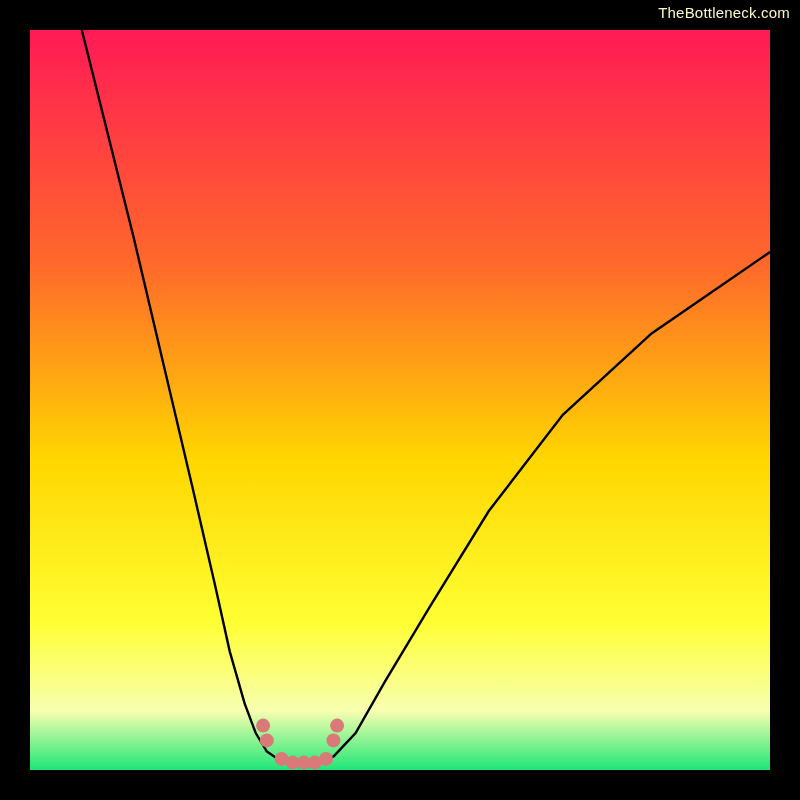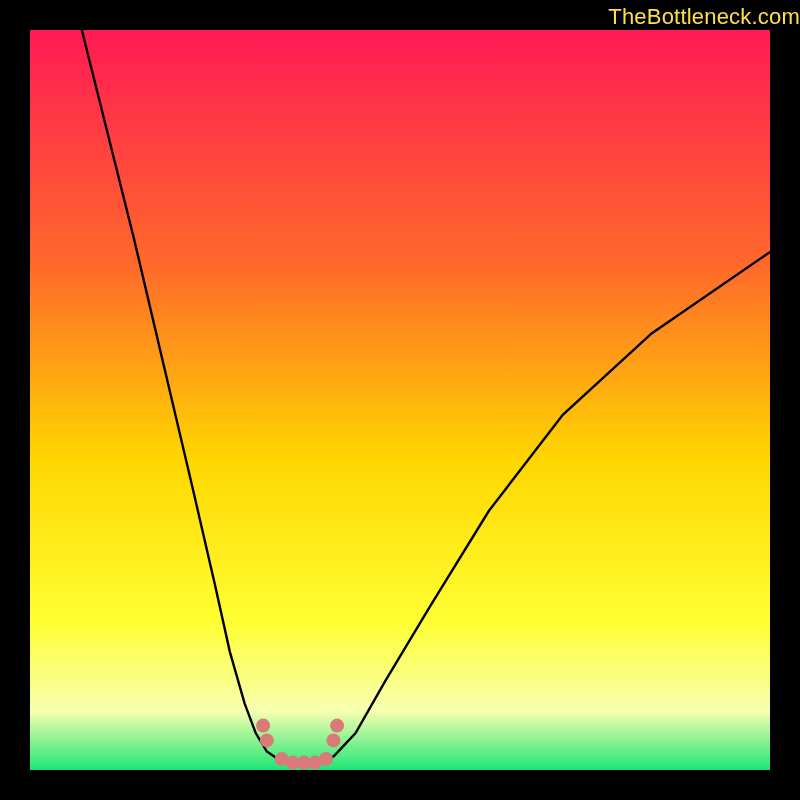--- a/index.html
+++ b/index.html
@@ -32,24 +32,24 @@
   }
   svg.curves {
     position: absolute;
     inset: 0;
     width: 740px;
     height: 740px;
   }
   .watermark {
     position: absolute;
     top: 4px;
-    right: 0;
+    right: 10px;
     font-family: Arial, Helvetica, sans-serif;
-    font-size: 22px;
-    color: #fde047;
+    font-size: 15px;
+    color: #fef9c3;
     letter-spacing: 0.2px;
     user-select: none;
   }
 </style>
 </head>
 <body>
 
 <div class="frame">
   <div class="watermark">TheBottleneck.com</div>
 

